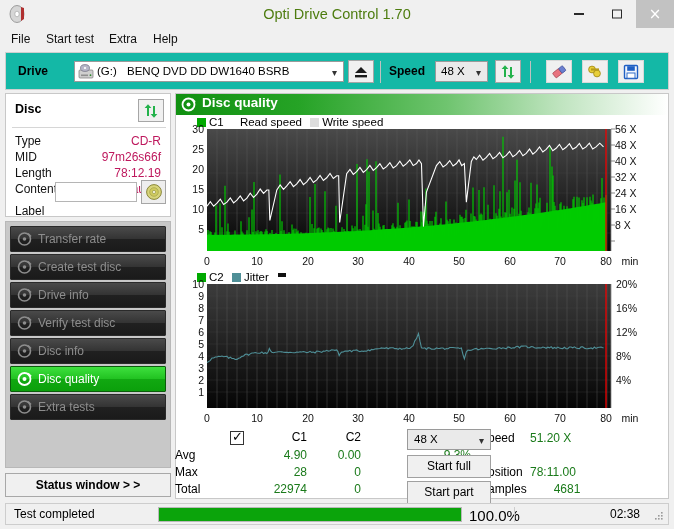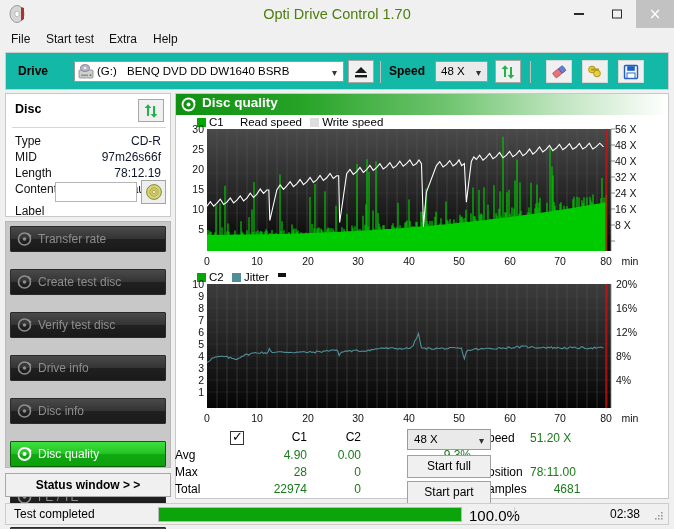--- a/index.html
+++ b/index.html
@@ -61,29 +61,29 @@
 
   
   #leftcol{position:absolute;left:5px;top:93px;width:166px;height:406px;}
   #disc-box{position:absolute;left:0;top:0;width:166px;height:124px;background:#fff;
     border:1px solid #c8c8c8;box-sizing:border-box;}
   #disc-title{position:absolute;left:9px;top:8px;font-weight:bold;font-size:12.5px;}
   #disc-refresh{position:absolute;right:6px;top:5px;width:26px;height:23px;
     background:#f0f0f0;border:1px solid #a6a6a6;box-sizing:border-box;}
   #disc-rule{position:absolute;left:6px;top:33px;width:154px;height:1px;background:#d6d6d6;}
   .dinfo-k{position:absolute;left:9px;font-size:12px;color:#111;}
-  .dinfo-v{position:absolute;right:9px;font-size:12px;color:#0f172a;text-align:right;}
+  .dinfo-v{position:absolute;right:9px;font-size:12px;color:#be185d;text-align:right;}
   #label-input{position:absolute;left:49px;top:88px;width:82px;height:20px;
     background:#fff;border:1px solid #b5b5b5;box-sizing:border-box;}
   #label-btn{position:absolute;left:135px;top:86px;width:25px;height:24px;
     background:#eeeeee;border:1px solid #a6a6a6;box-sizing:border-box;}
 
   #navwrap{position:absolute;left:0;top:128px;width:166px;height:247px;
     background:#c8c8c8;border:1px solid #b8b8b8;box-sizing:border-box;padding:4px;}
-  .nav{position:relative;height:26px;margin-bottom:17px;border:1px solid #2a2a2a;
+  .nav{position:relative;height:26px;margin-bottom:2px;border:1px solid #2a2a2a;
     box-sizing:border-box;border-radius:1px;
     background:linear-gradient(to bottom,#4a4a4a 0%,#343434 48%,#202020 52%,#1a1a1a 100%);
     cursor:default;}
   .nav.active{border-color:#0b5c0b;
     background:linear-gradient(to bottom,#3ee03e 0%,#22c322 48%,#11a811 52%,#0ba00b 100%);}
   .nav .nico{position:absolute;left:6px;top:50%;transform:translateY(-50%);width:15px;height:15px;}
   .nav .ntxt{position:absolute;left:27px;top:50%;transform:translateY(-50%);
     font-size:12px;color:#8d8d8d;}
   .nav.active .ntxt{color:#ffffff;}
 
@@ -273,53 +273,45 @@
             <path d="M11 2 L14 5" stroke="#8d8d8d" stroke-width="1.6"></path>
           </svg>
         <span class="ntxt">Create test disc</span>
       </div>
       <div class="nav">
         <svg class="nico" viewBox="0 0 15 15">
             <circle cx="7.5" cy="7.5" r="6" fill="none" stroke="#8d8d8d" stroke-width="1.6"></circle>
             <circle cx="7.5" cy="7.5" r="1.8" fill="#8d8d8d"></circle>
             <path d="M11 2 L14 5" stroke="#8d8d8d" stroke-width="1.6"></path>
           </svg>
-        <span class="ntxt">Verify test disc</span>
+        <span class="ntxt">Drive info</span>
       </div>
       <div class="nav">
         <svg class="nico" viewBox="0 0 15 15">
             <circle cx="7.5" cy="7.5" r="6" fill="none" stroke="#8d8d8d" stroke-width="1.6"></circle>
             <circle cx="7.5" cy="7.5" r="1.8" fill="#8d8d8d"></circle>
             <path d="M11 2 L14 5" stroke="#8d8d8d" stroke-width="1.6"></path>
           </svg>
-        <span class="ntxt">Drive info</span>
+        <span class="ntxt">Verify test disc</span>
       </div>
       <div class="nav">
         <svg class="nico" viewBox="0 0 15 15">
             <circle cx="7.5" cy="7.5" r="6" fill="none" stroke="#8d8d8d" stroke-width="1.6"></circle>
             <circle cx="7.5" cy="7.5" r="1.8" fill="#8d8d8d"></circle>
             <path d="M11 2 L14 5" stroke="#8d8d8d" stroke-width="1.6"></path>
           </svg>
         <span class="ntxt">Disc info</span>
       </div>
       <div class="nav active">
         <svg class="nico" viewBox="0 0 15 15">
             <circle cx="7.5" cy="7.5" r="6" fill="none" stroke="#ffffff" stroke-width="1.8"></circle>
             <circle cx="7.5" cy="7.5" r="2" fill="#ffffff"></circle>
             <path d="M11 2 L14 5" stroke="#ffffff" stroke-width="1.8"></path>
           </svg>
         <span class="ntxt">Disc quality</span>
-      </div>
-      <div class="nav">
-        <svg class="nico" viewBox="0 0 15 15">
-            <circle cx="7.5" cy="7.5" r="6" fill="none" stroke="#8d8d8d" stroke-width="1.6"></circle>
-            <circle cx="7.5" cy="7.5" r="1.8" fill="#8d8d8d"></circle>
-            <path d="M11 2 L14 5" stroke="#8d8d8d" stroke-width="1.6"></path>
-          </svg>
-        <span class="ntxt">FE / TE</span>
       </div>
       <div class="nav">
         <svg class="nico" viewBox="0 0 15 15">
             <circle cx="7.5" cy="7.5" r="6" fill="none" stroke="#8d8d8d" stroke-width="1.6"></circle>
             <circle cx="7.5" cy="7.5" r="1.8" fill="#8d8d8d"></circle>
             <path d="M11 2 L14 5" stroke="#8d8d8d" stroke-width="1.6"></path>
           </svg>
         <span class="ntxt">Extra tests</span>
       </div>
     </div>

